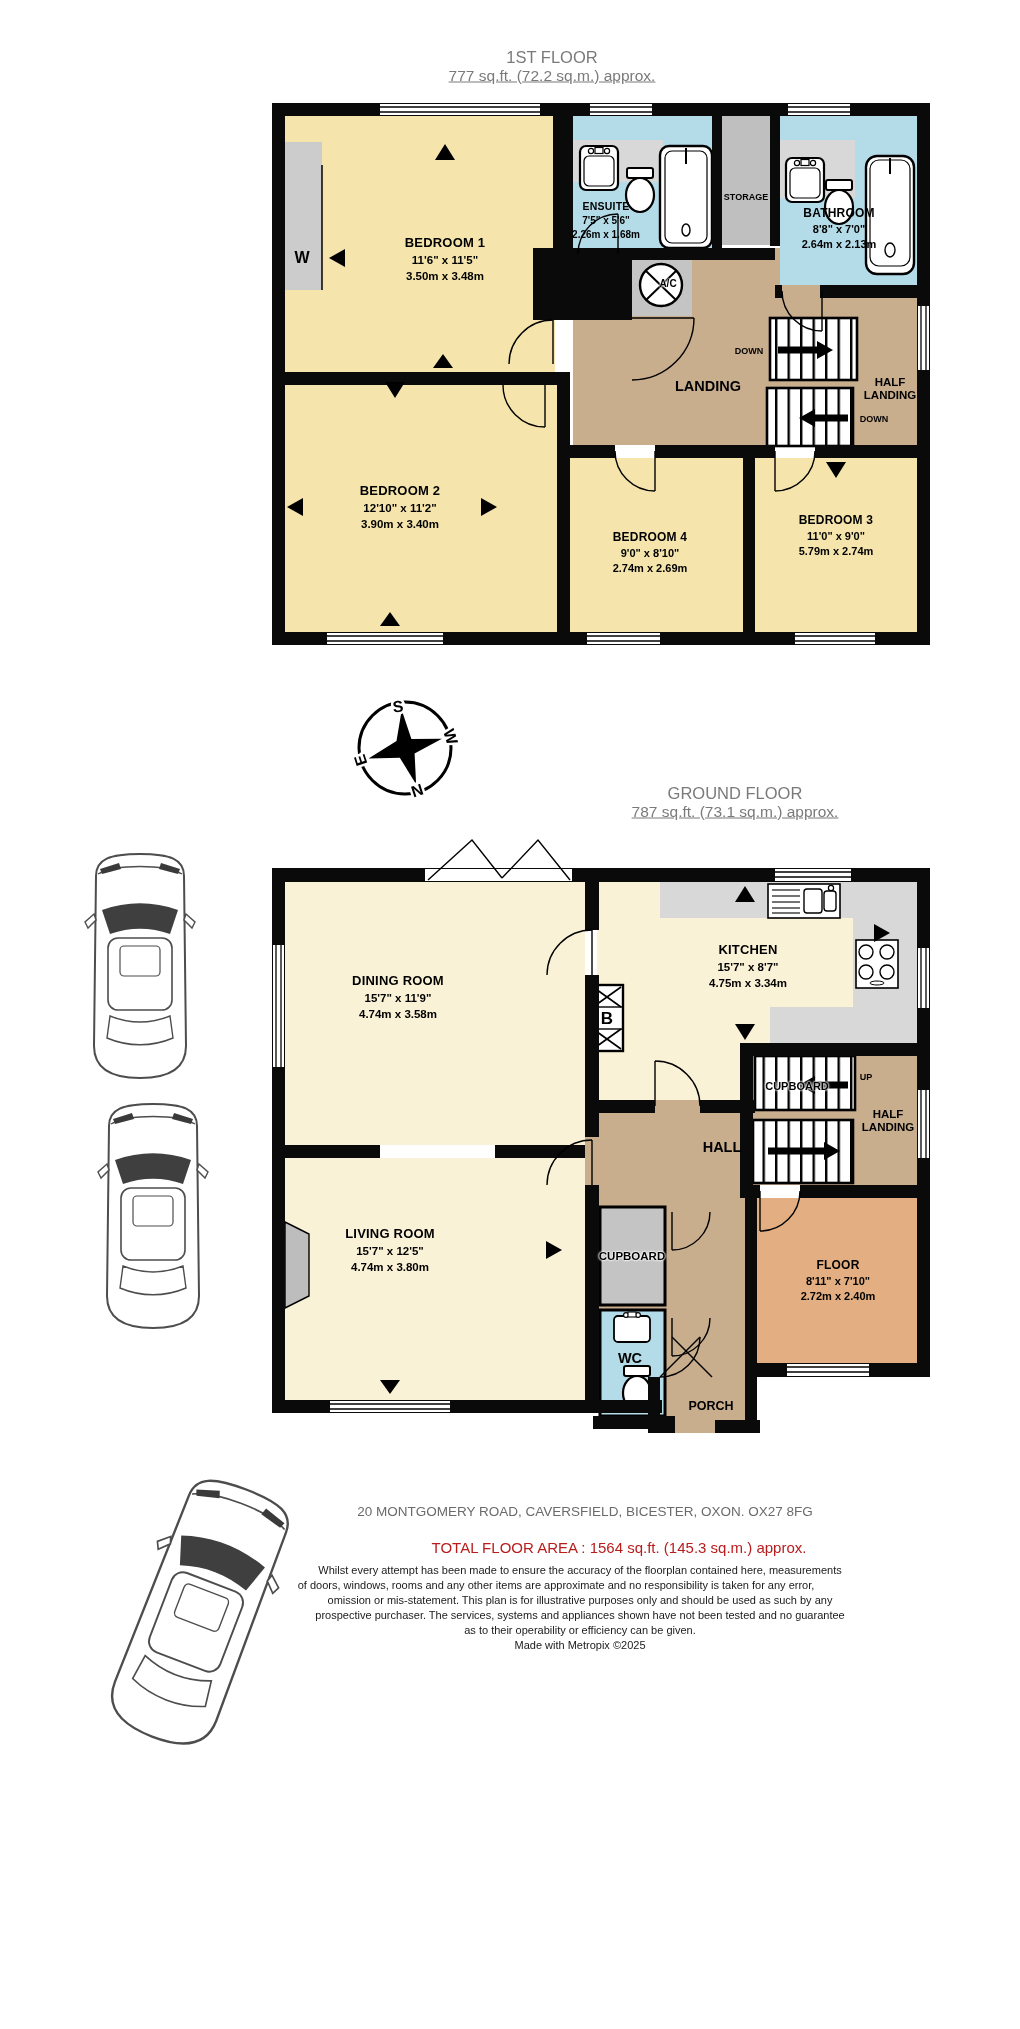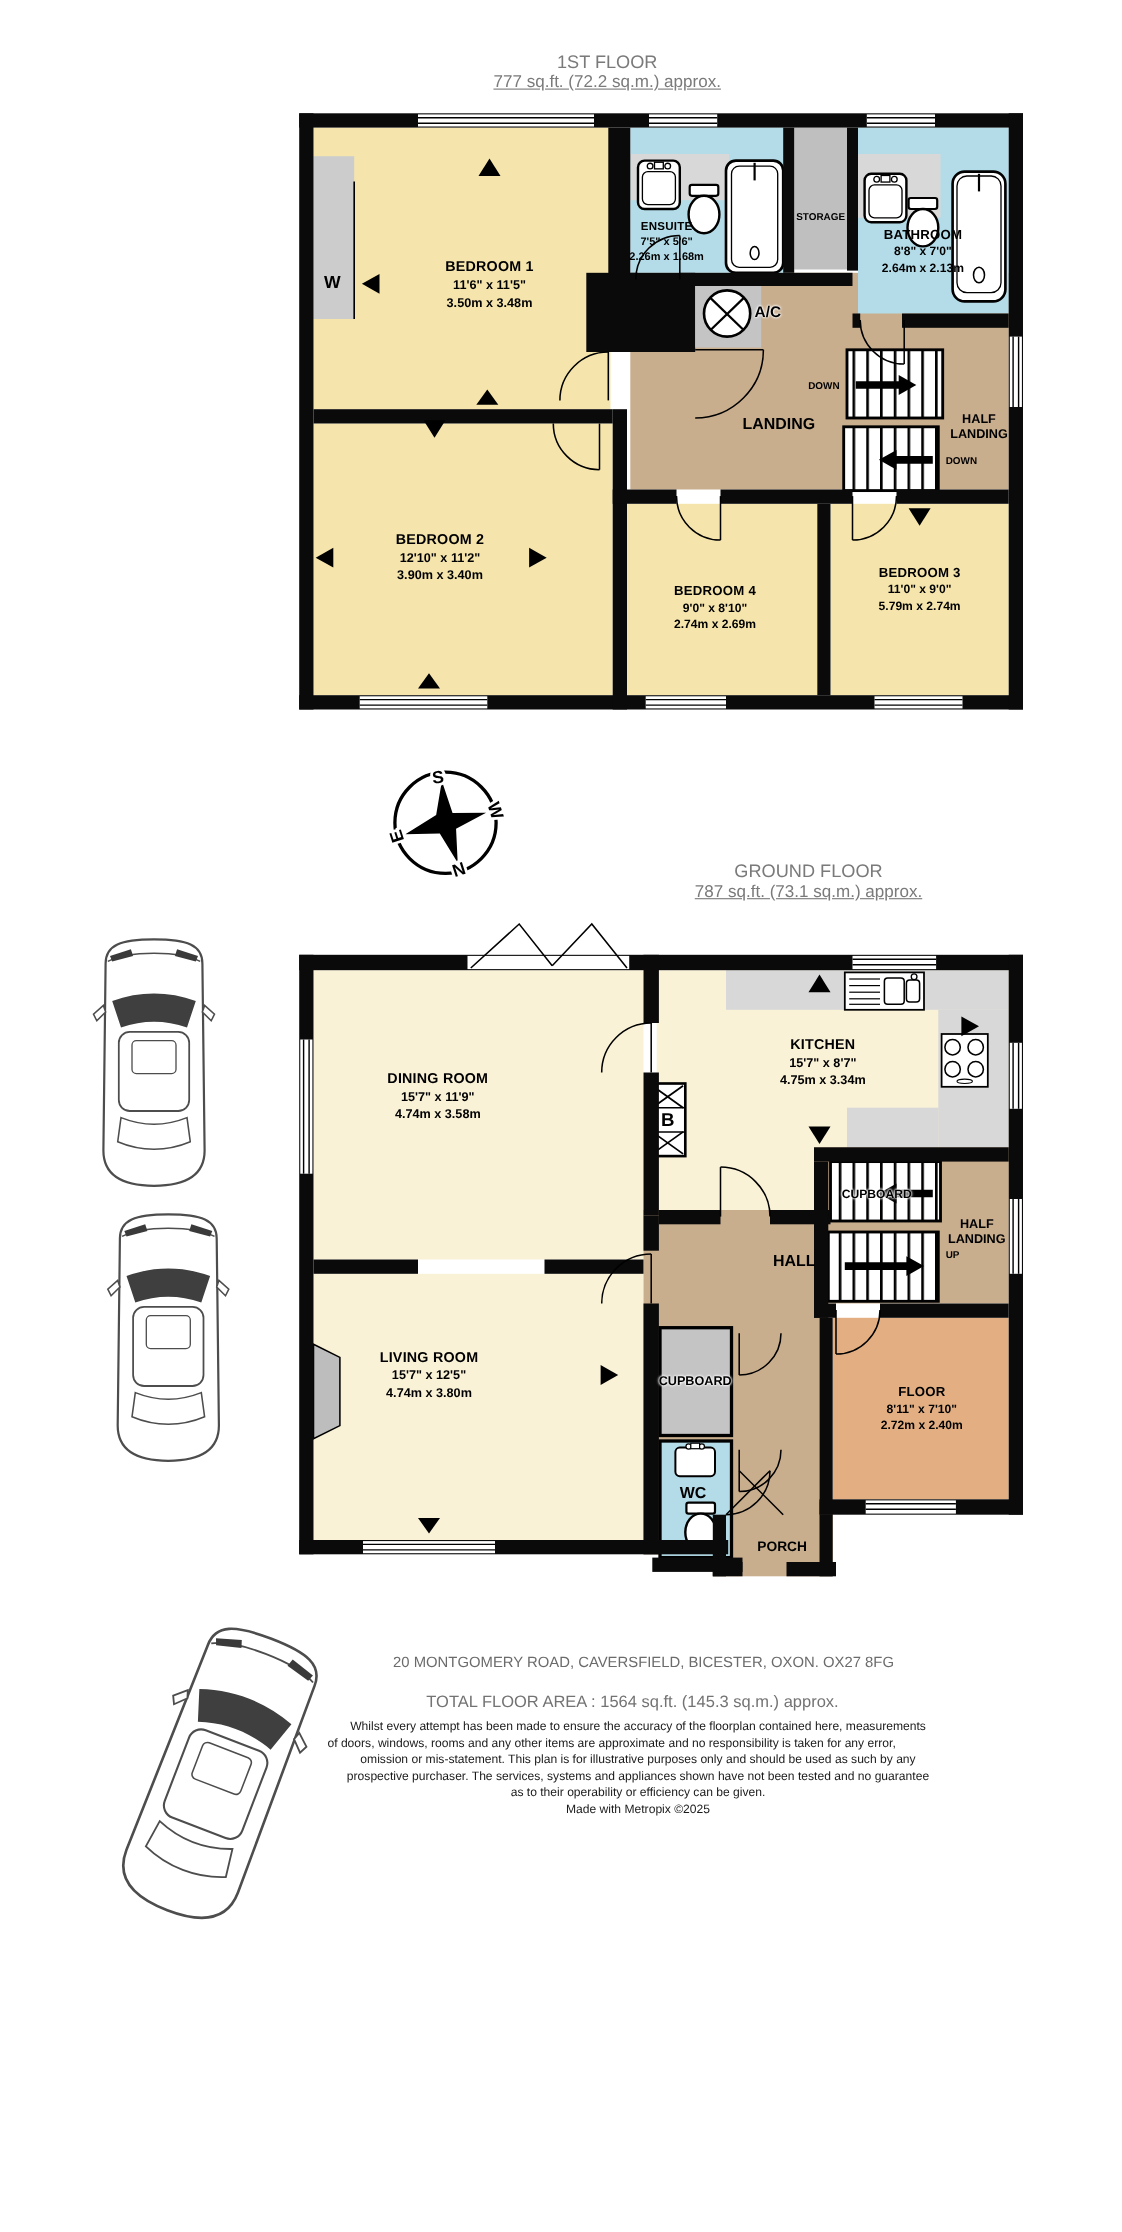--- a/index.html
+++ b/index.html
@@ -11,21 +11,21 @@
   .lbl.sm .rn{font-size:10.5px;} .lbl.sm .rd{font-size:10px;}
   .lbl.md .rn{font-size:12px;} .lbl.md .rd{font-size:11px;}
   .one{position:absolute;transform:translate(-50%,-50%);font-weight:bold;color:#000;z-index:2;white-space:nowrap;}
   .wrap2{white-space:normal;width:74px;line-height:1.15;}
   .halo{text-shadow:0 0 2px #fff,0 0 2px #fff,0 0 3px #fff;}
   .floor-title{position:absolute;transform:translate(-50%,-50%);text-align:center;color:#7a7a7a;z-index:2;white-space:nowrap;}
   .floor-title .t1{display:block;font-size:16.5px;}
   .floor-title .t2{display:block;font-size:15.5px;text-decoration:underline;}
   .footer-line{position:absolute;transform:translate(-50%,-50%);text-align:center;z-index:2;white-space:nowrap;}
   .addr{font-size:13.5px;color:#6b6b6b;}
-  .total{font-size:15px;color:#737373;}
+  .total{font-size:15px;color:#b91c1c;margin-left:44px;}
   .disc{font-size:11px;color:#1a1a1a;}
 </style>
 </head>
 <body>
 
 <svg id="plan-svg" width="1020" height="2029" viewBox="0 0 1020 2029">
   <defs>
     <pattern id="tr" width="12.5" height="10" patternUnits="userSpaceOnUse">
       <rect width="12.5" height="10" fill="#ffffff"></rect>
       <rect width="2.4" height="10" fill="#000"></rect>
@@ -374,21 +374,21 @@
   <span class="rn">ENSUITE</span>
   <span class="rd">7'5" x 5'6"</span>
   <span class="rd">2.26m x 1.68m</span>
 </div>
 <div class="one" style="left:746px;top:197px;font-size:9px">STORAGE</div>
 <div class="lbl md" style="left:839px;top:229px">
   <span class="rn">BATHROOM</span>
   <span class="rd">8'8" x 7'0"</span>
   <span class="rd">2.64m x 2.13m</span>
 </div>
-<div class="one halo" style="left:698px;top:283px;font-size:14px">A/C</div>
+<div class="one halo" style="left:668px;top:283px;font-size:10px">A/C</div>
 <div class="one" style="left:708px;top:386px;font-size:14.5px">LANDING</div>
 <div class="one wrap2" style="left:890px;top:389px;font-size:11.5px;text-align:center">HALF LANDING</div>
 <div class="one" style="left:749px;top:351px;font-size:9px">DOWN</div>
 <div class="one" style="left:874px;top:419px;font-size:9px">DOWN</div>
 <div class="lbl" style="left:400px;top:507px">
   <span class="rn">BEDROOM 2</span>
   <span class="rd">12'10" x 11'2"</span>
   <span class="rd">3.90m x 3.40m</span>
 </div>
 <div class="lbl md" style="left:650px;top:553px">
@@ -413,21 +413,21 @@
   <span class="rd">4.74m x 3.58m</span>
 </div>
 <div class="lbl" style="left:748px;top:966px">
   <span class="rn">KITCHEN</span>
   <span class="rd">15'7" x 8'7"</span>
   <span class="rd">4.75m x 3.34m</span>
 </div>
 <div class="one" style="left:607px;top:1019px;font-size:17px">B</div>
 <div class="one" style="left:722px;top:1147px;font-size:14.5px">HALL</div>
 <div class="one halo" style="left:797px;top:1086px;font-size:11px">CUPBOARD</div>
-<div class="one" style="left:866px;top:1141px;font-size:9px">UP</div>
+<div class="one" style="left:866px;top:1077px;font-size:9px">UP</div>
 <div class="one wrap2" style="left:888px;top:1121px;font-size:11.5px;text-align:center">HALF LANDING</div>
 <div class="lbl" style="left:390px;top:1250px">
   <span class="rn">LIVING ROOM</span>
   <span class="rd">15'7" x 12'5"</span>
   <span class="rd">4.74m x 3.80m</span>
 </div>
 <div class="lbl md" style="left:838px;top:1281px">
   <span class="rn">FLOOR</span>
   <span class="rd">8'11" x 7'10"</span>
   <span class="rd">2.72m x 2.40m</span>

